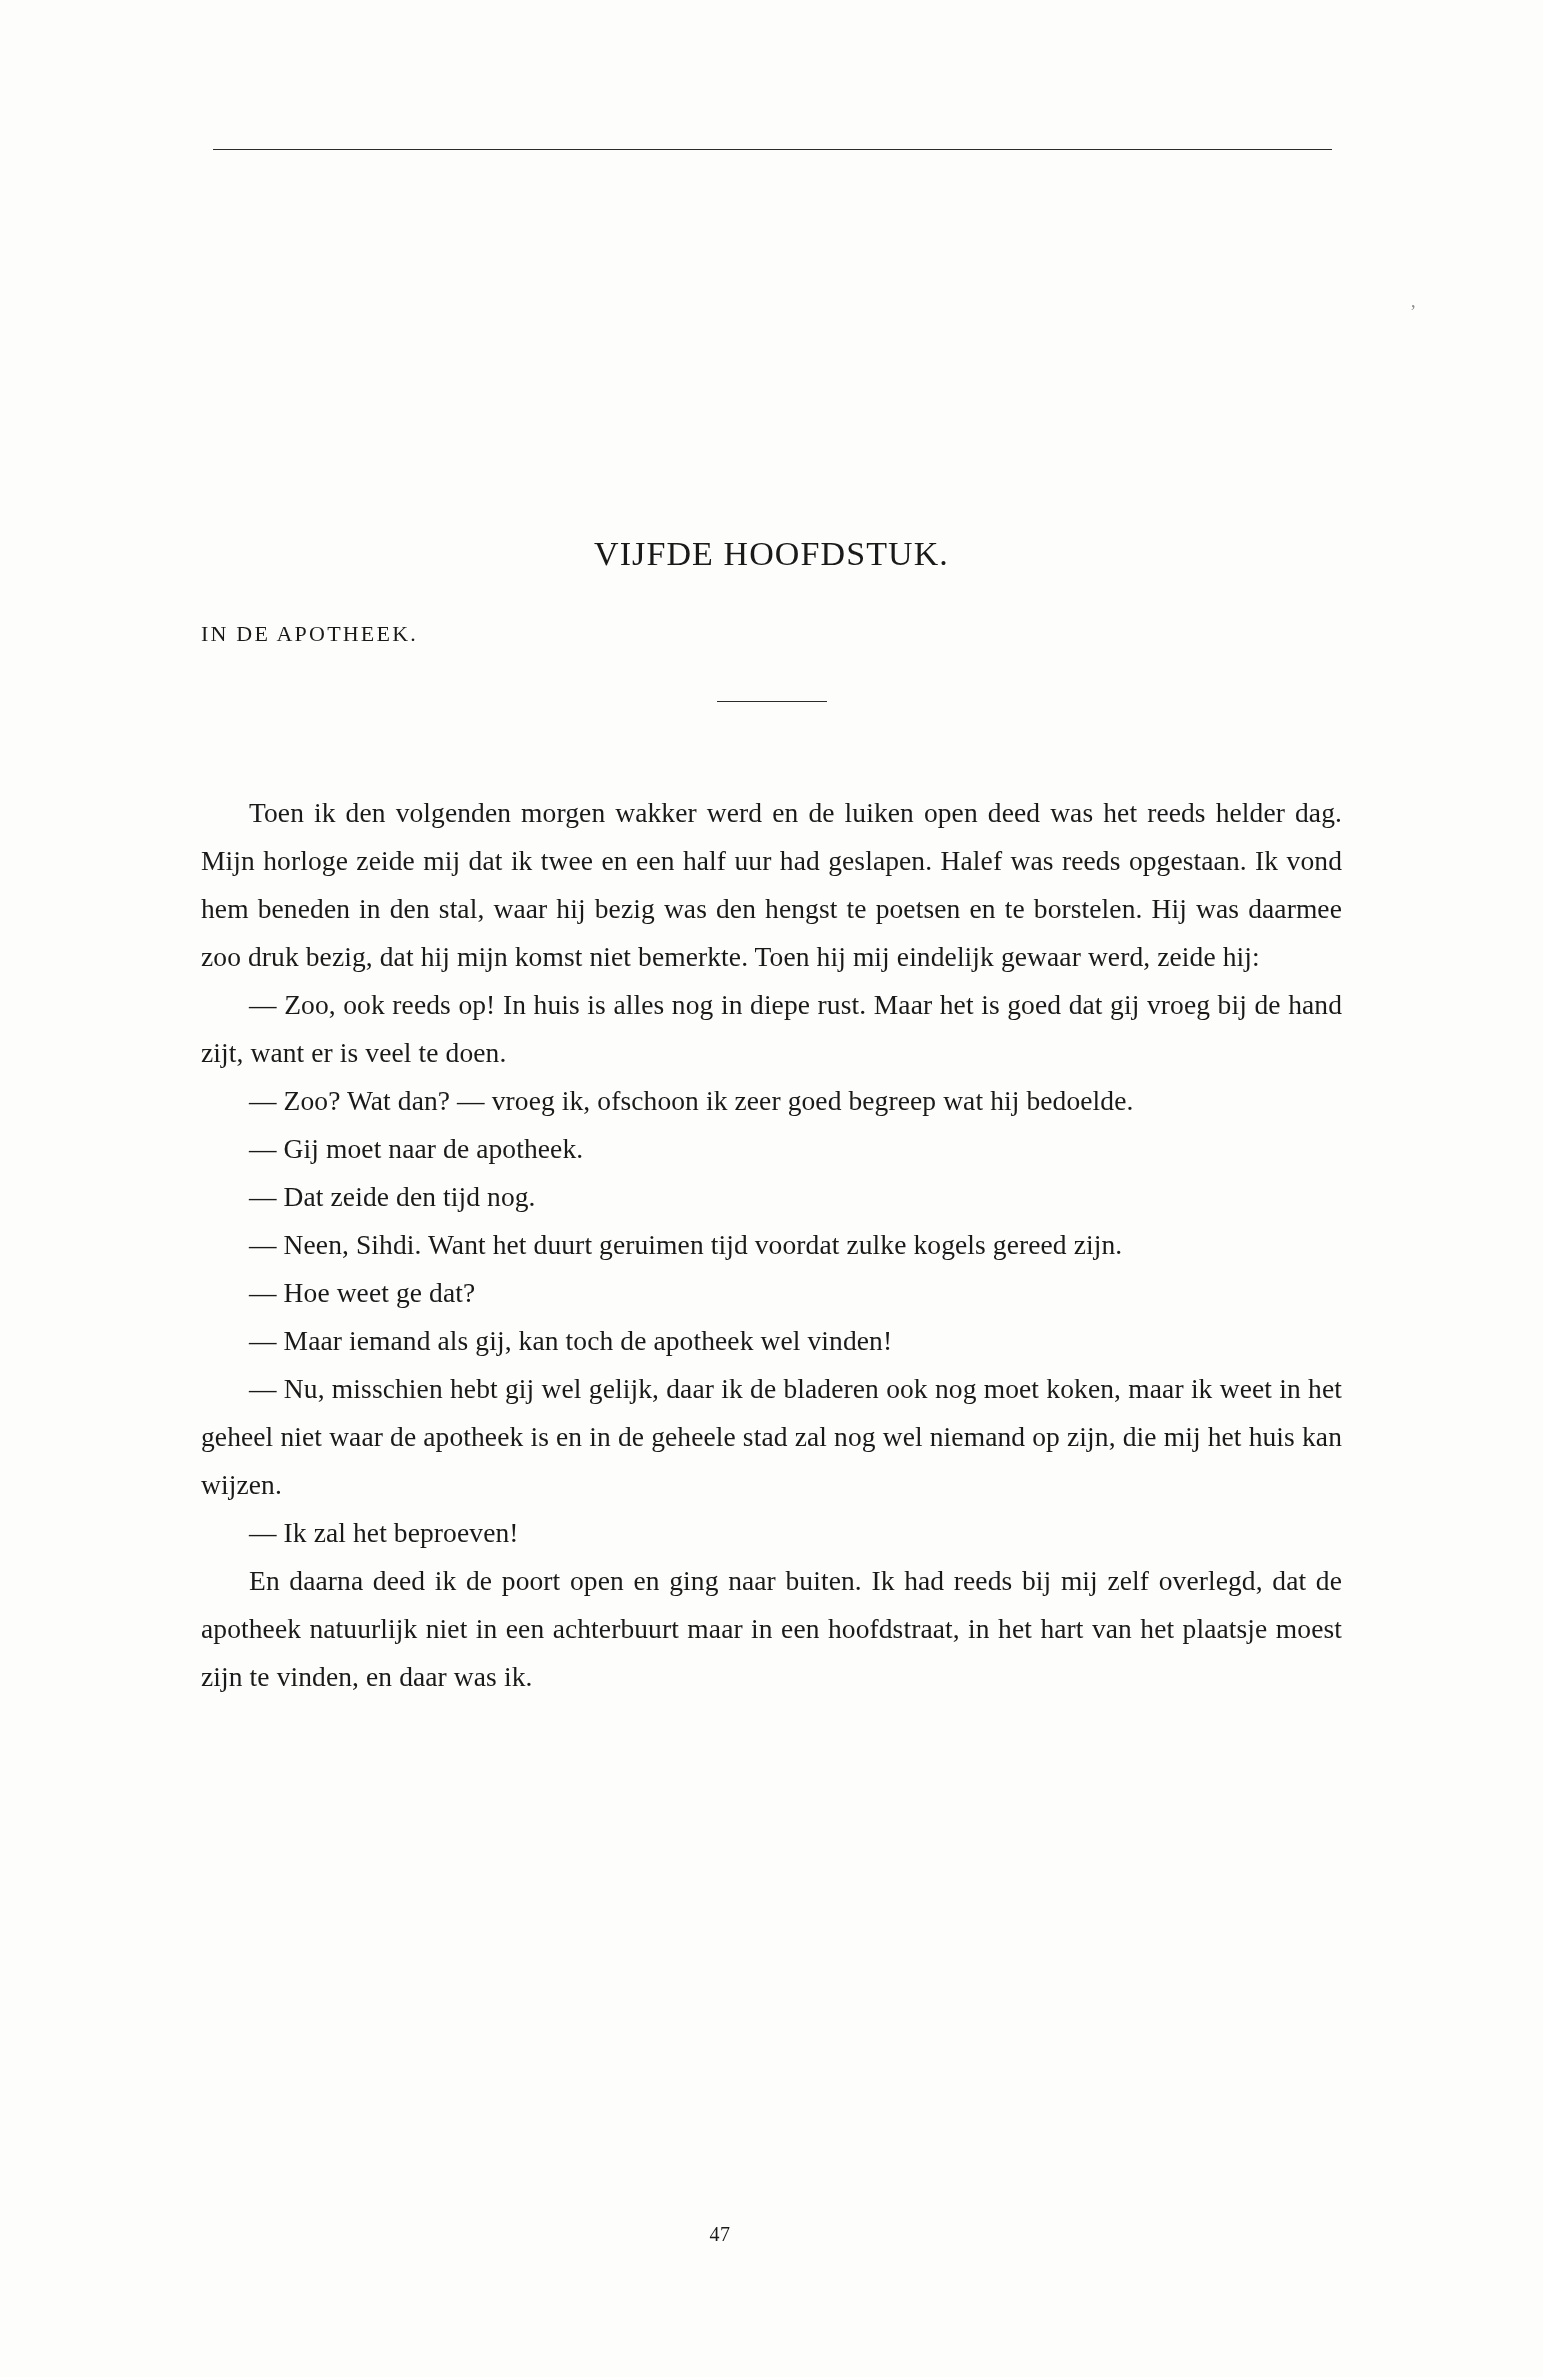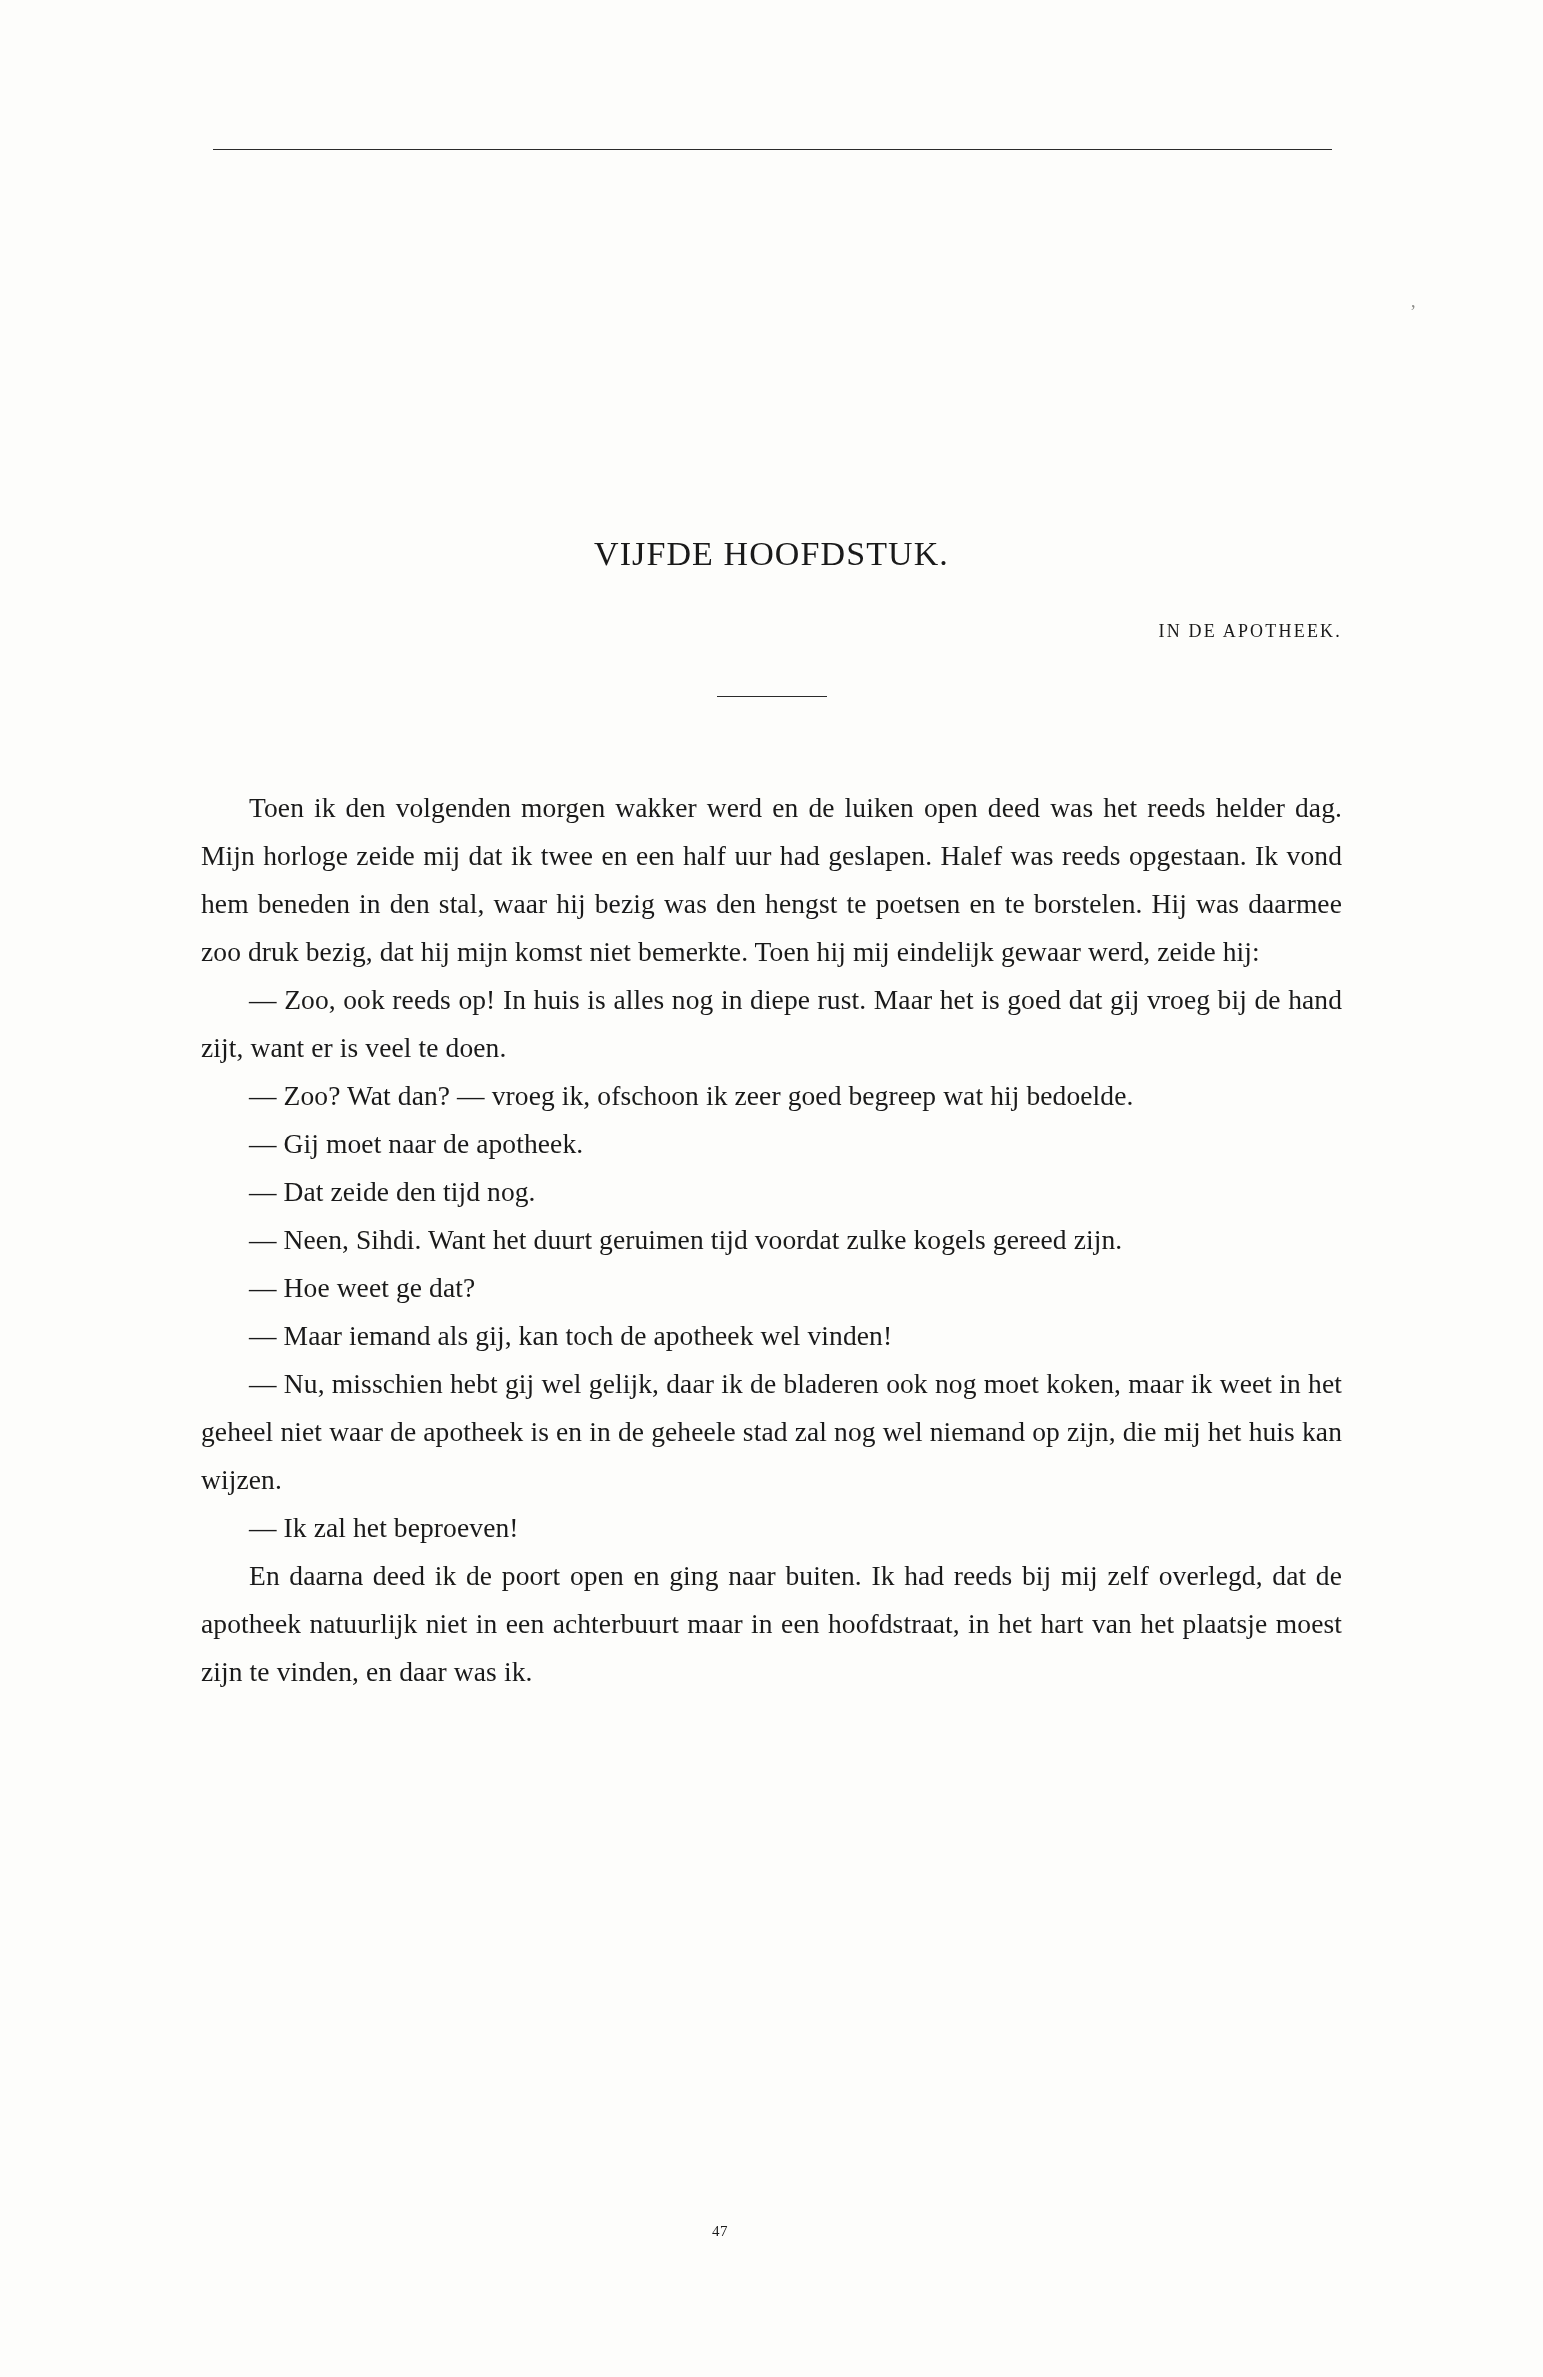--- a/index.html
+++ b/index.html
@@ -52,24 +52,24 @@
   h1.chapter-title {
     font-size: 34px;
     font-weight: normal;
     letter-spacing: 1.1px;
     text-align: center;
     margin: 13px;
     padding: 0;
     font-family: "Liberation Serif", serif;
   }
   h2.chapter-subtitle {
-    font-size: 18px;
+    font-size: 22px;
     font-weight: normal;
     letter-spacing: 2.2px;
-    text-align: right;
+    text-align: left;
     margin: 48px 0 0 0;
     padding: 0;
     font-family: "Liberation Serif", serif;
   }
   .divider-wrap {
     text-align: center;
     margin-top: 45px;
   }
   .divider {
     display: inline-block;
@@ -95,21 +95,21 @@
   }
   .body-text p.dash {
     text-indent: 48px;
   }
   .folio {
     position: absolute;
     left: 0;
     top: 2223px;
     width: 1440px;
     text-align: center;
-    font-size: 15px;
+    font-size: 20px;
     font-family: "Liberation Serif", serif;
     letter-spacing: 0.5px;
   }
 </style>
 </head>
 <body>
 
 <div class="page">
 
   <div class="top-rule"></div>

